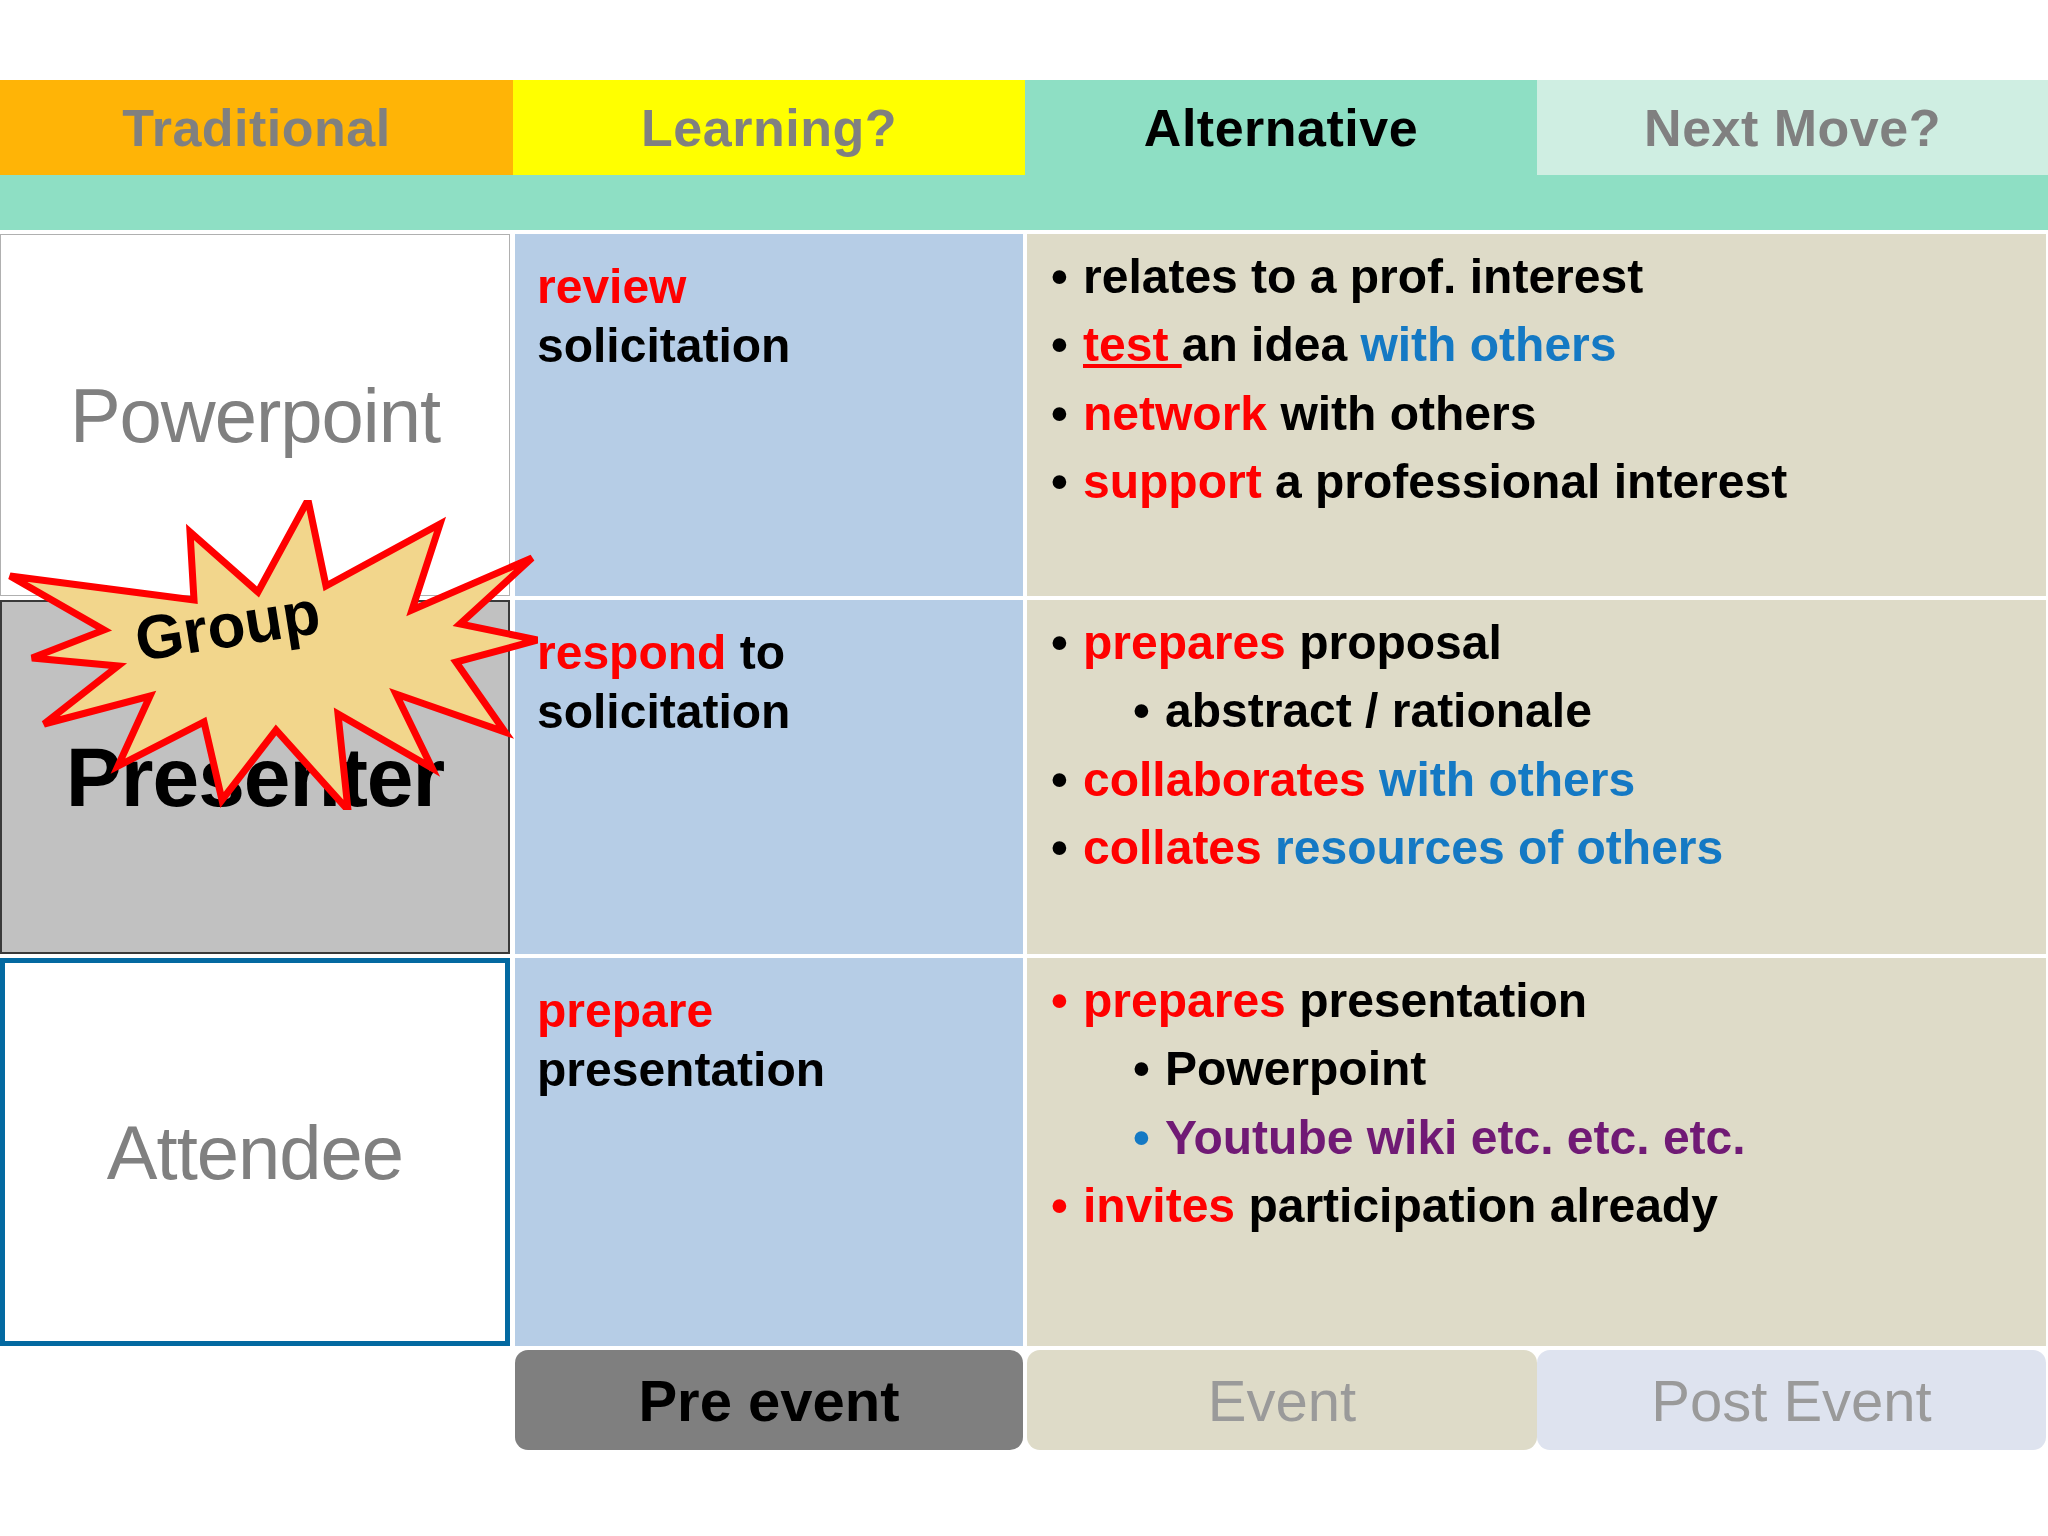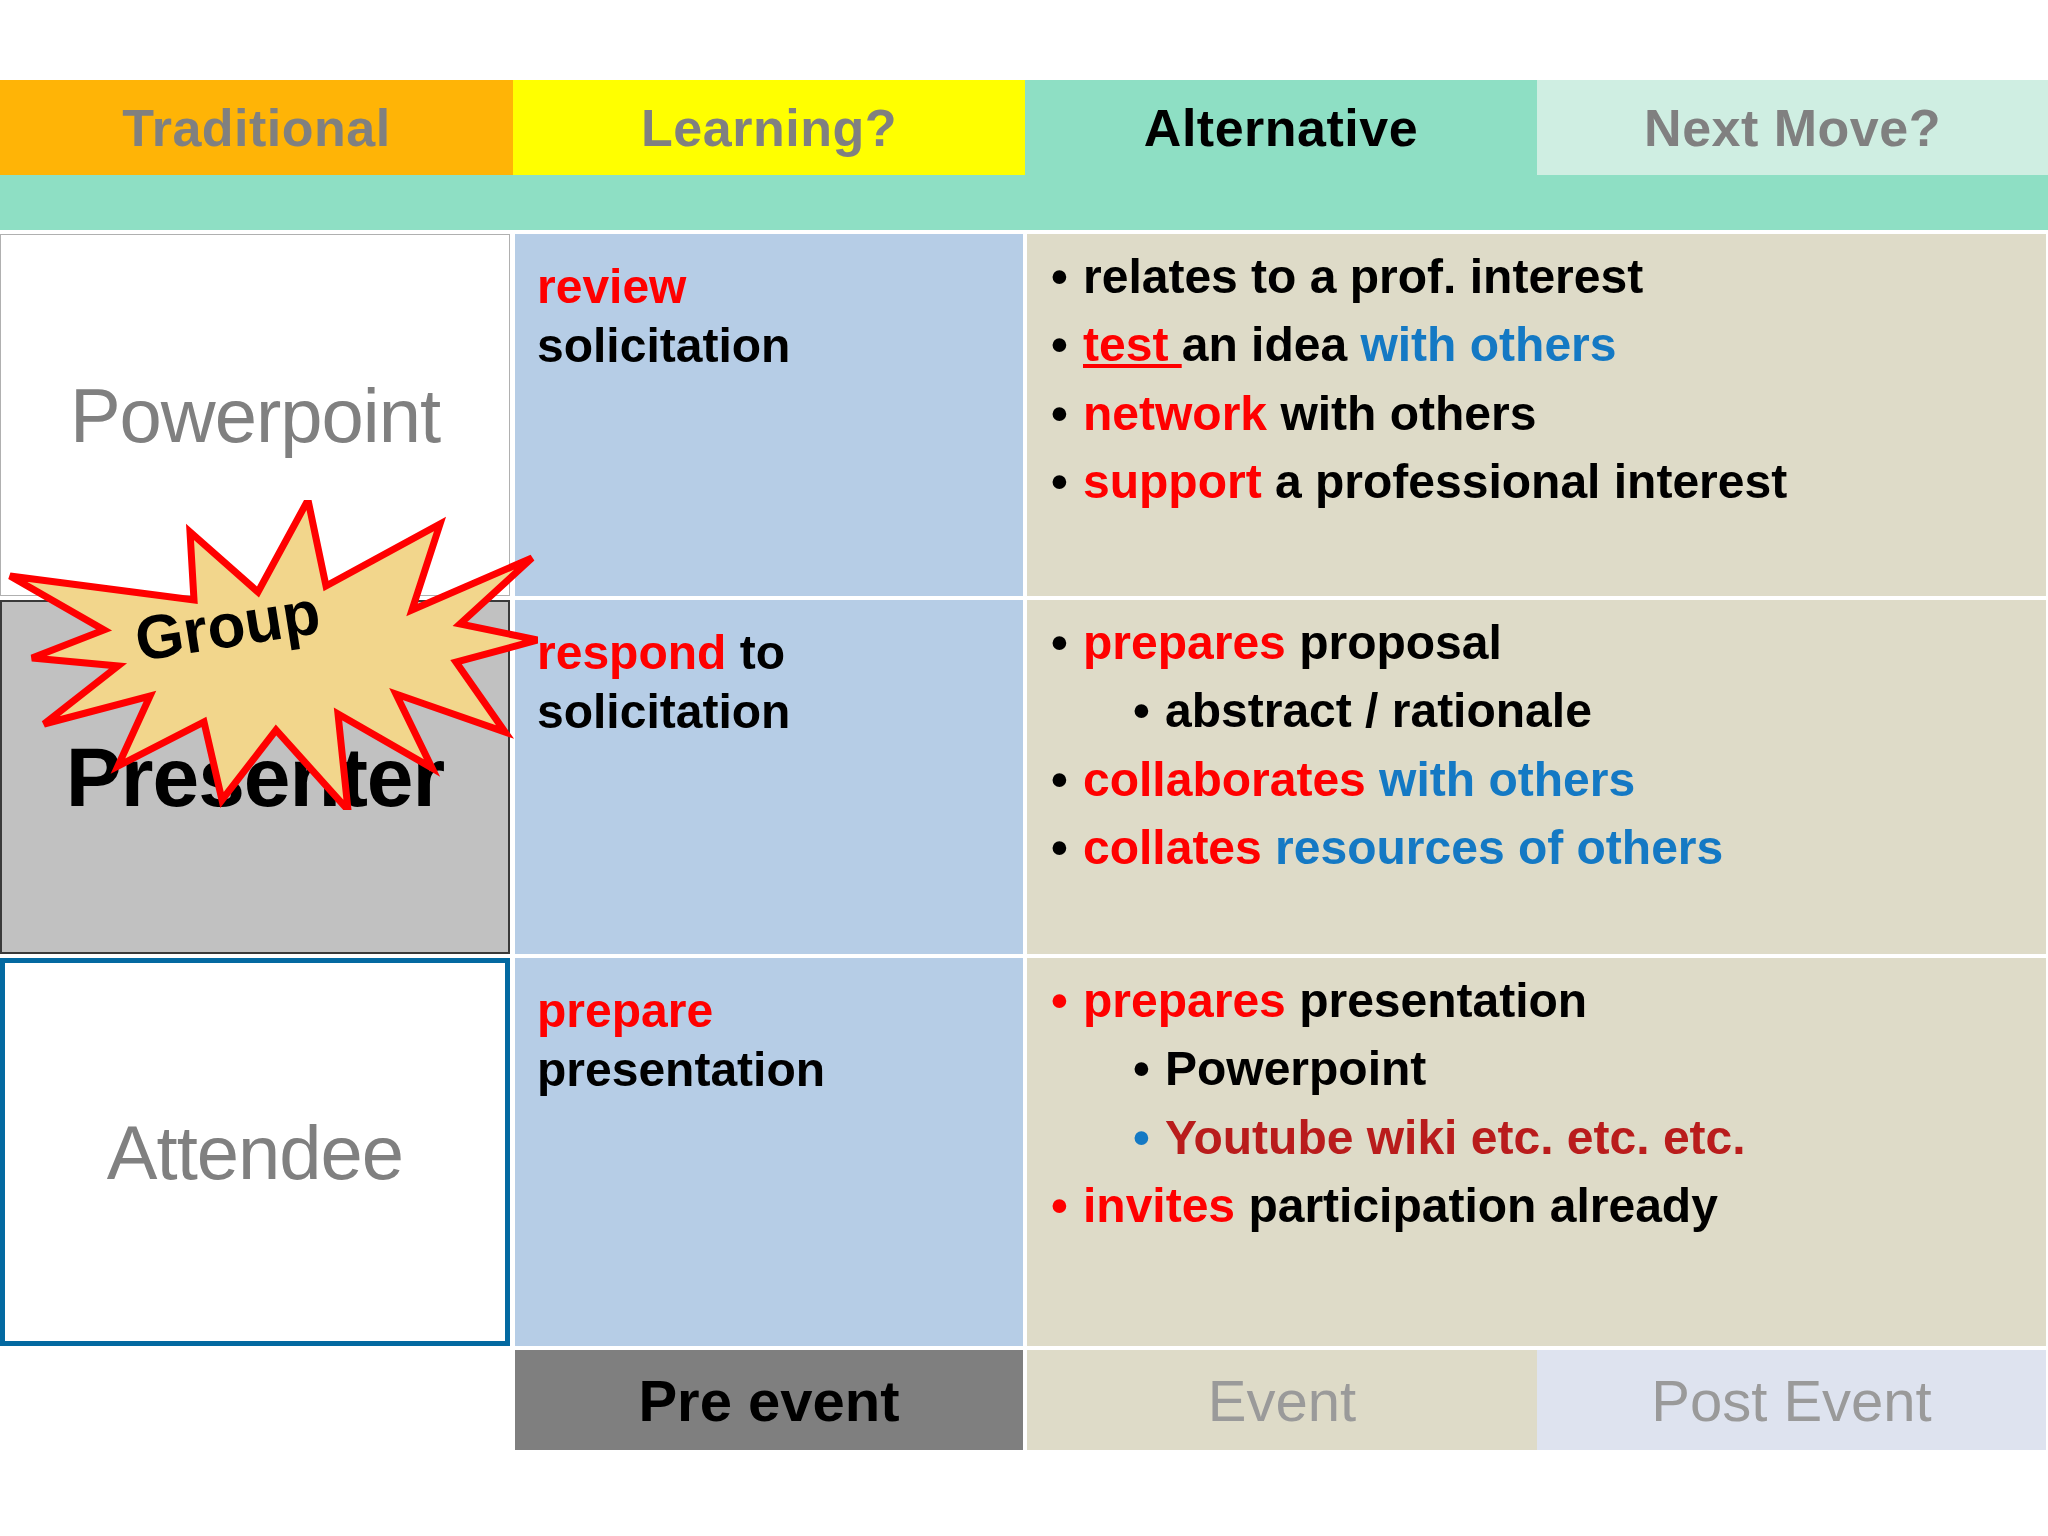--- a/index.html
+++ b/index.html
@@ -80,20 +80,21 @@
     position:absolute;left:10px;top:0;font-size:48px;line-height:1.30;
   }
   .blist li.sub{margin-left:96px;}
 
   
   .tl-cell{
     position:absolute;top:0;height:100%;
     display:flex;align-items:center;justify-content:center;
     font-size:58px;
     box-sizing:border-box;
+    border-radius:13px;
   }
   #tl-pre{left:515px;width:508px;background:#7F7F7F;color:#000000;font-weight:bold;}
   #tl-event{left:1027px;width:510px;background:#DEDBC8;color:#9A9A9A;font-weight:400;}
   #tl-post{left:1537px;width:509px;background:#DEE3EF;color:#9A9A9A;font-weight:400;}
 
   
   #starburst{
     position:absolute;left:8px;top:500px;width:530px;height:310px;
     pointer-events:none;
   }
@@ -159,21 +160,21 @@
 
     <div class="learn-cell">
       <span class="kw-red">prepare</span><span></span><br>
       <span>presentation</span>
     </div>
 
     <div class="alt-cell">
       <ul class="blist">
           <li><span class="bullet" style="color: rgb(255, 0, 0);">•</span><span style="color: rgb(255, 0, 0);">prepares </span><span style="color: rgb(0, 0, 0);">presentation</span></li>
           <li class="sub"><span class="bullet" style="color: rgb(0, 0, 0);">•</span><span style="color: rgb(0, 0, 0);">Powerpoint</span></li>
-          <li class="sub"><span class="bullet" style="color: rgb(20, 121, 196);">•</span><span style="color: #b91c1c;">Youtube wiki etc. etc. etc.</span></li>
+          <li class="sub"><span class="bullet" style="color: rgb(20, 121, 196);">•</span><span style="color: #701a75;">Youtube wiki etc. etc. etc.</span></li>
           <li><span class="bullet" style="color: rgb(255, 0, 0);">•</span><span style="color: rgb(255, 0, 0);">invites </span><span style="color: rgb(0, 0, 0);">participation already</span></li>
         </ul>
     </div>
   </div>
 
   <div class="row" id="row-timeline">
     <div class="role-cell" id="role-timeline-blank"></div>
     <div class="tl-cell" id="tl-pre">Pre event</div>
     <div class="tl-cell" id="tl-event">Event</div>
     <div class="tl-cell" id="tl-post">Post Event</div>

